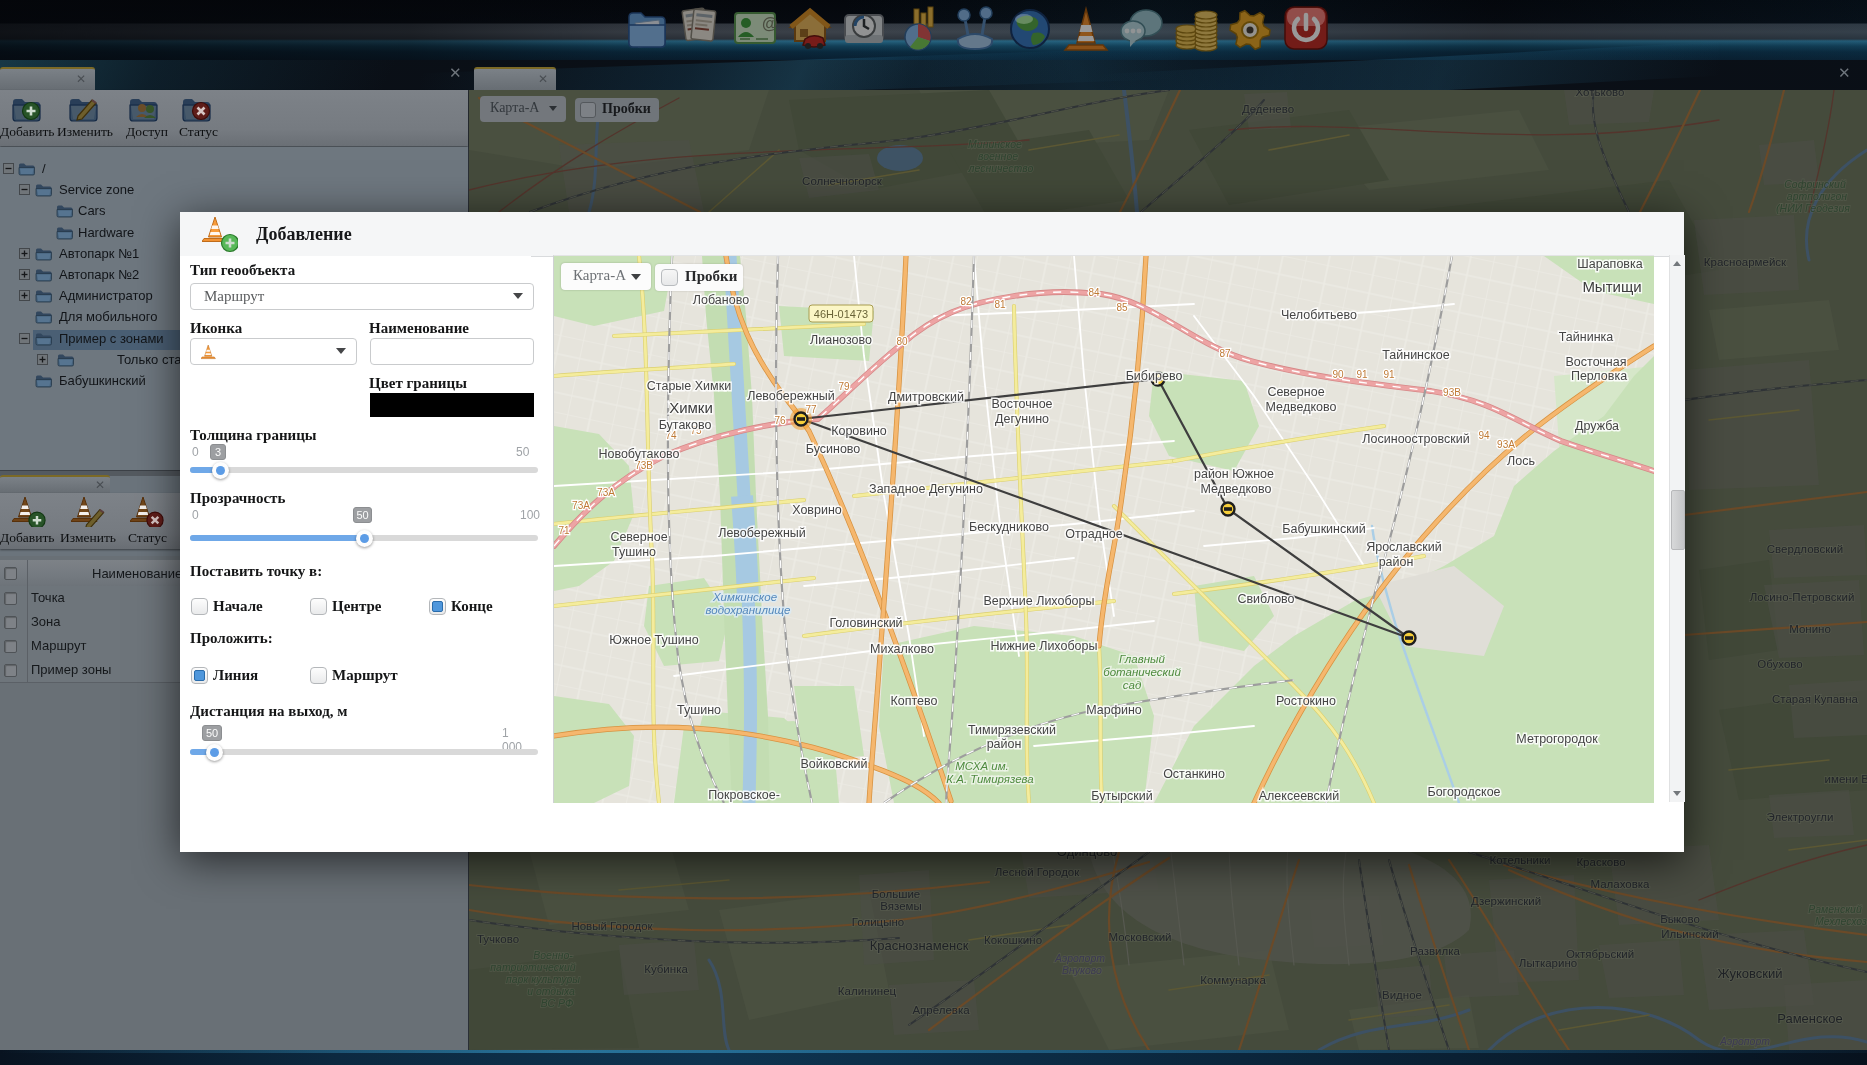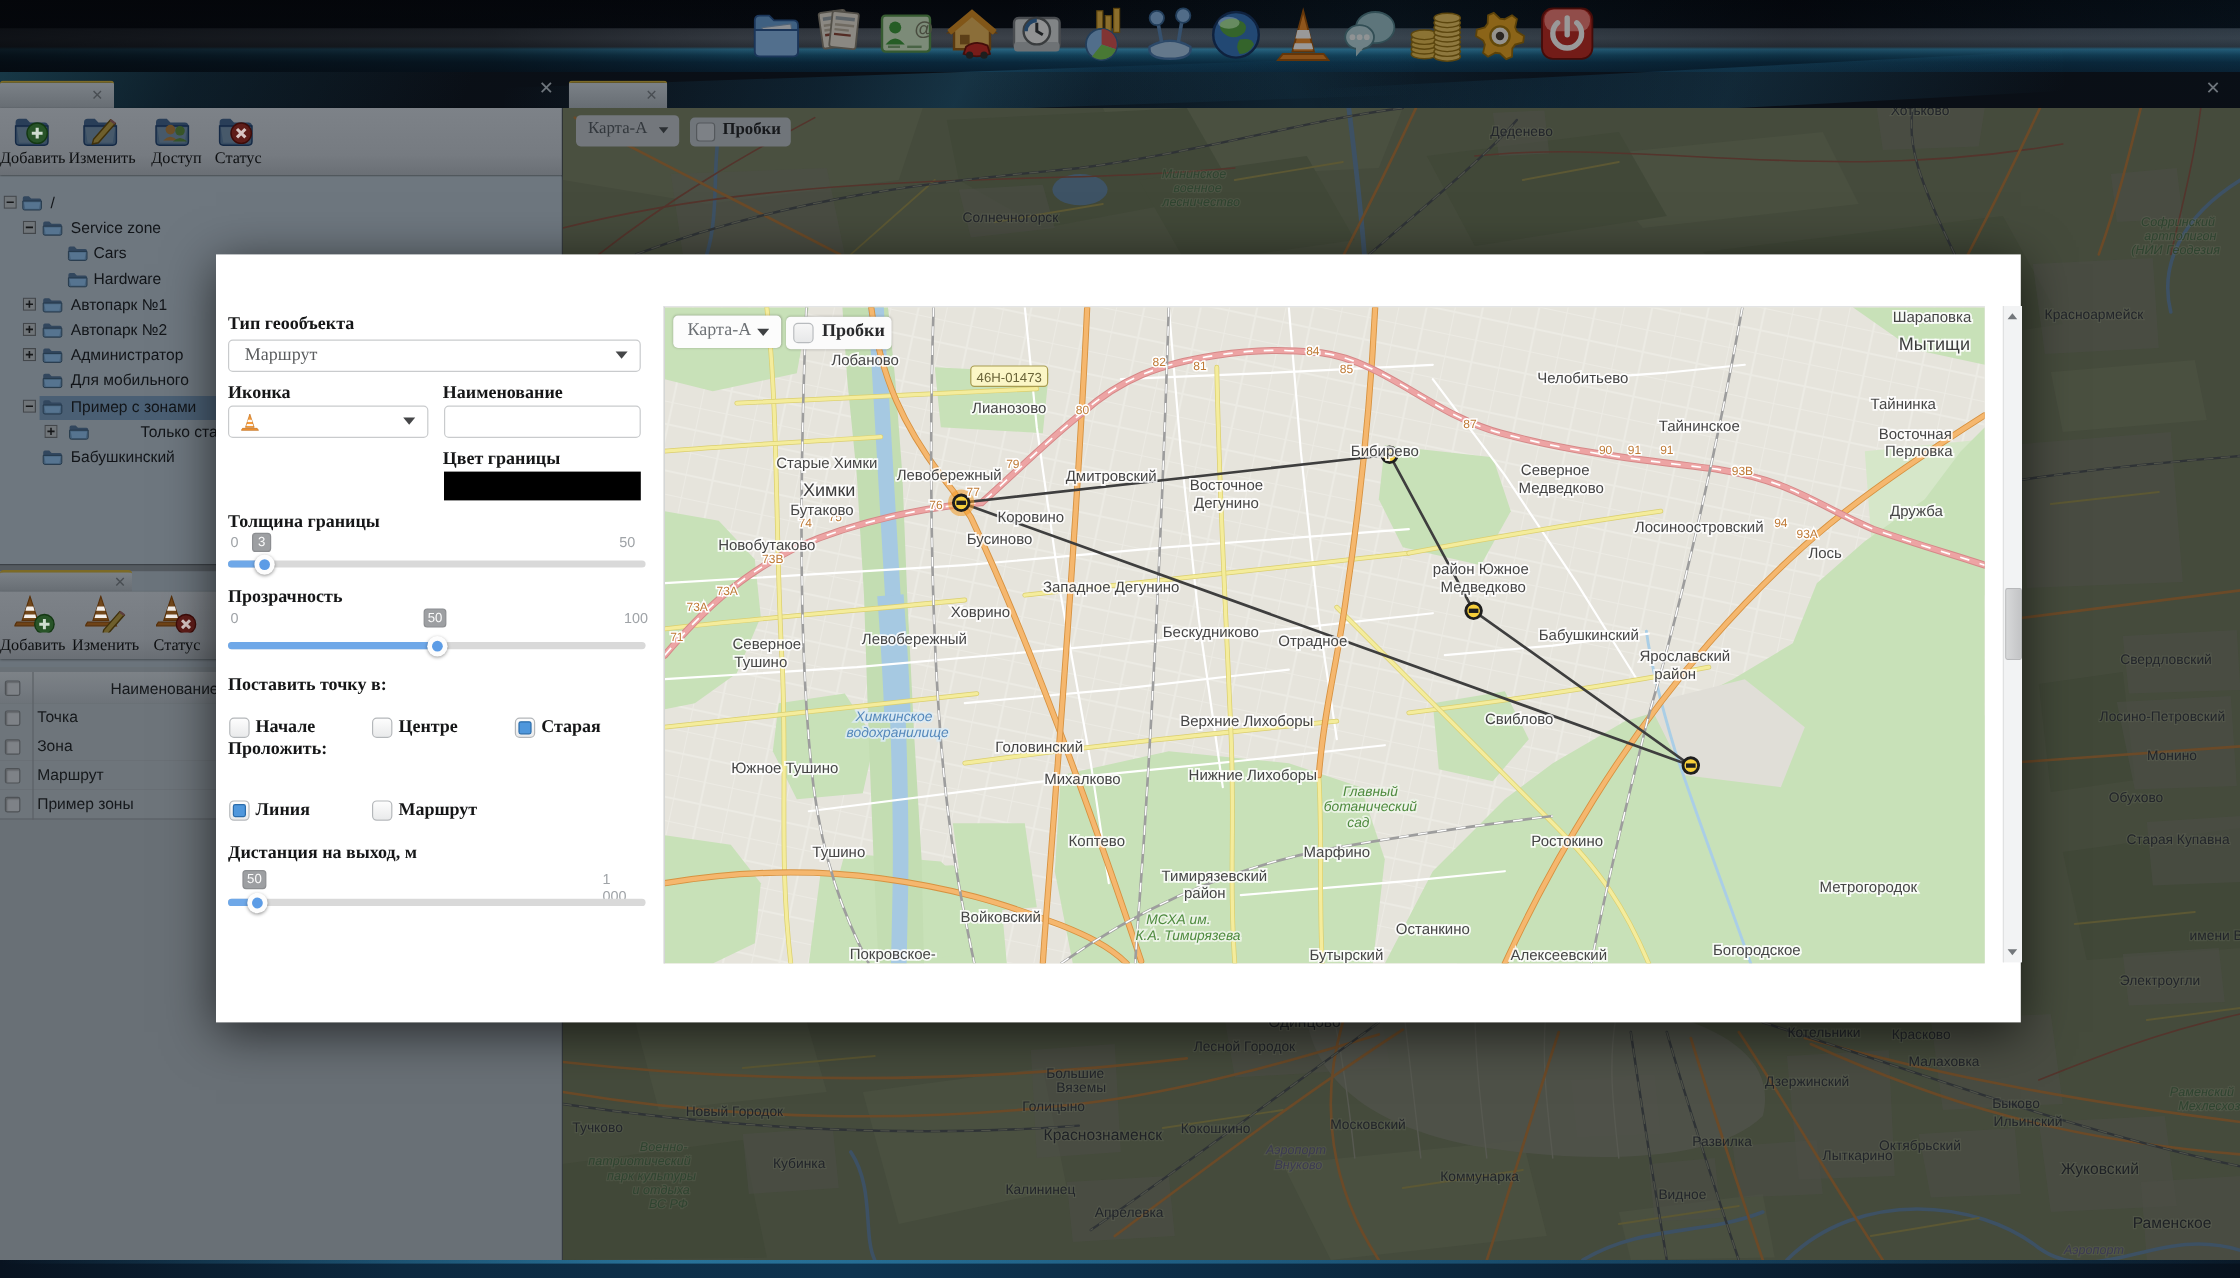--- a/index.html
+++ b/index.html
@@ -578,20 +578,33 @@
         <span style="position:absolute;left:10px;top:4px;">Карта-А</span>
         <span style="position:absolute;right:9px;top:10px;width:0;height:0;border-left:4px solid transparent;border-right:4px solid transparent;border-top:5px solid #2b2f33;"></span>
       </div>
    <div class="probki-d">
         <div class="cb"></div>
         <div class="lb">Пробки</div>
       </div>
  </div>
 
  <div id="modal">
+   <div id="mhead">
+        <svg style="position:absolute;left:22px;top:4px;" width="36" height="37" viewBox="0 0 36 37">
+          <path d="M13 1 L19.5 21 L6.5 21 Z" fill="#f89c3a" stroke="#c06c1a" stroke-width="1"></path>
+          <path d="M10.2 9.5 L15.8 9.5 L16.8 13 L9.2 13 Z" fill="#ffffff" opacity="0.92"></path>
+          <path d="M8.6 16 L17.4 16 L18.2 19 L7.8 19 Z" fill="#ffffff" opacity="0.92"></path>
+          <path d="M2 22.5 L24 22.5 L26 25.5 L0 25.5 Z" fill="#f29232" stroke="#c06c1a" stroke-width="1"></path>
+          <g transform="translate(8,10)">
+            <circle cx="20" cy="17" r="8.5" fill="#58b858" stroke="#2a7a2a" stroke-width="1.2"></circle>
+            <path d="M15.5 17 L24.5 17 M20 12.5 L20 21.5" stroke="#cfdccf" stroke-width="2.6"></path>
+          </g>
+        </svg>
+        <span class="title">Добавление</span>
+      </div>
    <div id="mform">
      <div class="flabel" style="left:10px;top:6px;">Тип геообъекта</div>
      <div class="fselect" style="left:10px;top:27px;width:342px;">
           <span style="position:absolute;left:13px;top:4px;font-size:15px;color:#5a5c5e;">Маршрут</span>
           <span class="car"></span>
         </div>
      <div class="flabel" style="left:10px;top:64px;">Иконка</div>
      <div class="flabel" style="left:189px;top:64px;">Наименование</div>
      <div class="fselect" style="left:10px;top:82px;width:165px;">
           <svg style="position:absolute;left:10px;top:5px;" width="15" height="16" viewBox="0 0 26 26">
@@ -623,23 +636,23 @@
      <div class="track" style="left:10px;top:279px;width:348px;"></div>
      <div class="fill" style="left:10px;top:279px;width:175px;"></div>
      <div class="thumb" style="left:176px;top:274px;"></div>
 
      <div class="flabel" style="left:10px;top:307px;">Поставить точку в:</div>
      <div class="cbx" style="left:11px;top:342px;"></div>
         <div class="cblabel" style="left:33px;top:342px;">Начале</div>
      <div class="cbx" style="left:130px;top:342px;"></div>
         <div class="cblabel" style="left:152px;top:342px;">Центре</div>
      <div class="cbx on" style="left:249px;top:342px;"></div>
-        <div class="cblabel" style="left:271px;top:342px;">Старая</div>
-
-     <div class="flabel" style="left:10px;top:360px;">Проложить:</div>
+        <div class="cblabel" style="left:271px;top:342px;">Конце</div>
+
+     <div class="flabel" style="left:10px;top:374px;">Проложить:</div>
      <div class="cbx on" style="left:11px;top:411px;"></div>
         <div class="cblabel" style="left:33px;top:411px;">Линия</div>
      <div class="cbx" style="left:130px;top:411px;"></div>
         <div class="cblabel" style="left:152px;top:411px;">Маршрут</div>
 
      <div class="flabel" style="left:10px;top:447px;">Дистанция на выход, м</div>
      <div class="badge" style="left:22px;top:469px;width:18px;height:14px;line-height:14px;">50</div>
      <div class="num" style="left:322px;top:470px;">1 000</div>
      <div class="track" style="left:10px;top:493px;width:348px;"></div>
      <div class="fill" style="left:10px;top:493px;width:26px;"></div>

